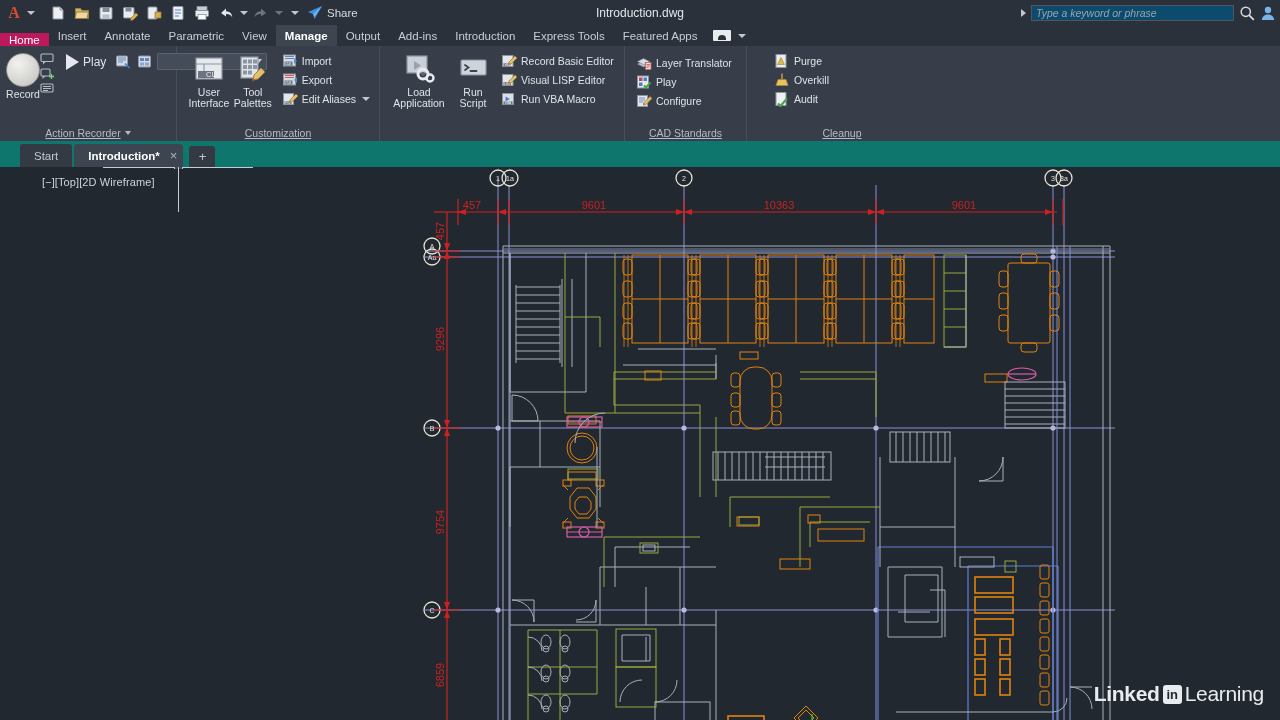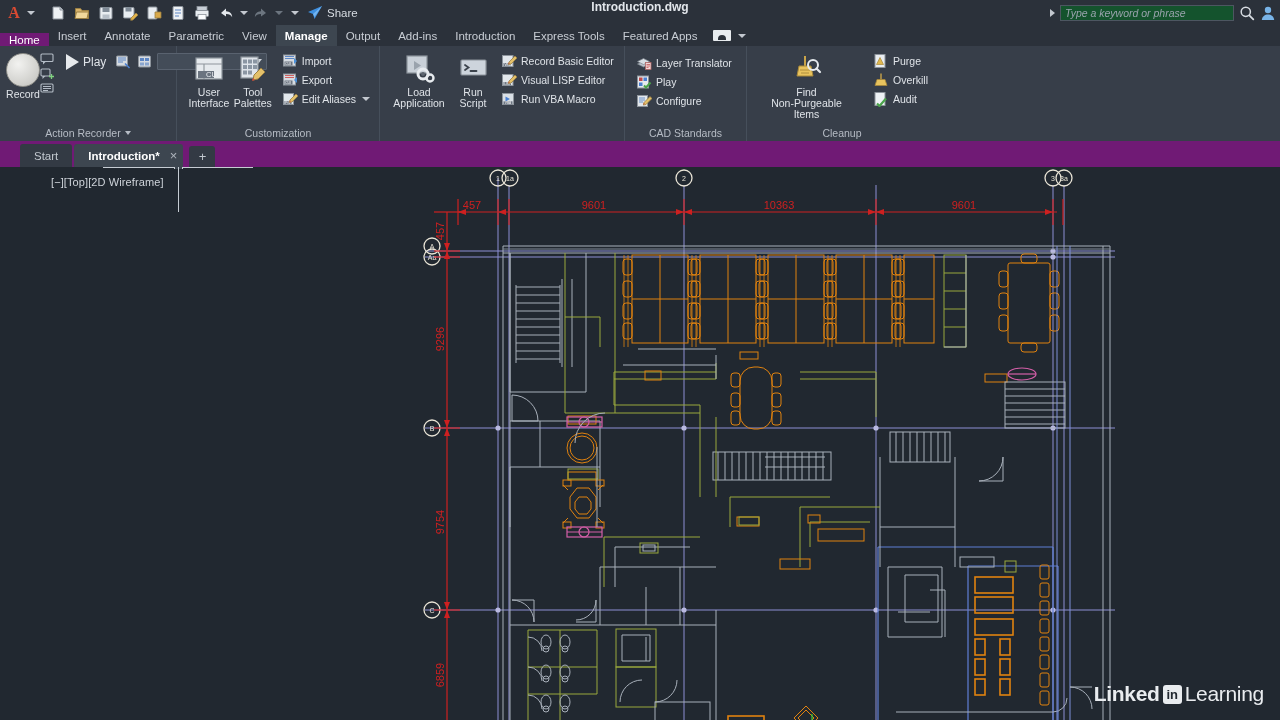--- a/index.html
+++ b/index.html
@@ -29,55 +29,54 @@
   }
   .qat { display:flex; align-items:center; gap:2px; margin-left:12px; }
   .qat-btn {
     width:22px;height:21px;display:flex;align-items:center;justify-content:center;
     border-radius:2px;
   }
   .share-btn{ display:flex;align-items:center;gap:4px;margin-left:6px; }
   .share-btn .lbl{ font-size:11.5px;color:#d7dce2; }
   .title-center {
     position:absolute;left:0;right:0;top:0;height:25px;
-    display:flex;justify-content:center;
+    display:flex;align-items:center;justify-content:center;
     pointer-events:none;
-    font-weight:bold;
   }
   .doc-title{ font-size:12px;color:#e2e6eb; }
   .title-right{
     position:absolute; right:4px; top:0; height:25px;
     display:flex;align-items:center;gap:5px;
   }
   .tri-right{
     width:0;height:0;border-top:4px solid transparent;border-bottom:4px solid transparent;
     border-left:5px solid #c3c8cf;
   }
   .search-box{
-    width:174px;height:16px;background:#14532d;border:1px solid #4d5661;
+    width:203px;height:16px;background:#0c4a6e;border:1px solid #4d5661;
     display:flex;align-items:center;padding:0 4px;
   }
   .search-box input{
     width:100%;background:transparent;border:none;outline:none;
     color:#9aa3ad;font-size:10.5px;font-style:italic;
     font-family:"Liberation Sans", sans-serif;
   }
   .search-box input::placeholder{color:#9aa3ad;font-style:italic;}
 
   
   .ribbon-tabs{
     position:absolute;left:0;top:25px;width:1280px;height:21px;
     background:#2b313a;display:flex;align-items:stretch;
   }
   .rtab{
     padding:0 9px;display:flex;align-items:center;font-size:11.5px;color:#c8cdd4;
     cursor:default;
   }
   .rtab.active{ background:#3d4650;color:#ffffff;font-weight:bold; }
-  .rtab.home-active{ background:#701a75;color:#ffffff;margin-top:8px; }
+  .rtab.home-active{ background:#be185d;color:#ffffff;margin-top:8px; }
   .wsbox{
     margin-left:6px;display:flex;align-items:center;gap:3px;
   }
   .ws-icon{ width:18px;height:11px;background:#e8ecef;border-radius:1px;position:relative; }
   .ws-icon:after{
     content:"";position:absolute;left:5px;bottom:1px;width:8px;height:5px;
     background:#2b313a;border-radius:4px 4px 0 0;
   }
 
   
@@ -85,21 +84,21 @@
     position:absolute;left:0;top:46px;width:1280px;height:95px;
     background:#373e49; display:flex;
   }
   .panel{
     position:relative;height:95px;display:flex;flex-direction:column;
     border-right:1px solid #464f5b;
   }
   .panel-body{ flex:1; display:flex; align-items:flex-start; padding:5px 6px 0 6px; }
   .panel-label{
     height:17px;display:flex;align-items:center;justify-content:center;gap:4px;
-    font-size:10.5px;color:#b6bcc5;
+    font-size:10.5px;color:#b6bcc5;text-decoration:underline;
   }
   .panel-label .pcaret{
     width:0;height:0;border-left:3.5px solid transparent;border-right:3.5px solid transparent;
     border-top:4px solid #b6bcc5;
   }
   .bigbtn{
     width:58px;display:flex;flex-direction:column;align-items:center;gap:2px;
     padding:2px 0;border-radius:2px;
   }
   .bigbtn .blbl{ font-size:10.5px;color:#dfe3e8;text-align:center;line-height:11px; }
@@ -130,21 +129,21 @@
     border-radius:1px;
   }
   .combo .ccaret{
     width:0;height:0;border-left:4px solid transparent;border-right:4px solid transparent;
     border-top:5px solid #d2d7dd;
   }
 
   
   .filetabs{
     position:absolute;left:0;top:141px;width:1280px;height:26px;
-    background:#701a75;display:flex;align-items:flex-end;
+    background:#0f766e;display:flex;align-items:flex-end;
   }
   .ftab{
     height:23px;display:flex;align-items:center;padding:0 14px;
     font-size:11.5px;color:#c2c8cf;
     border-top-left-radius:3px;border-top-right-radius:3px;
   }
   .ftab.start{ background:#333a44;margin-left:20px; }
   .ftab.current{ background:#3d4650;color:#ffffff;font-weight:bold;margin-left:2px;padding-right:6px; }
   .ftab-x{ font-size:13px;color:#aeb5bd;margin-left:10px;font-weight:normal; }
   .ftab-plus{
@@ -152,21 +151,21 @@
     background:#333a44;color:#c2c8cf;font-size:13px;margin-left:6px;
     border-top-left-radius:3px;border-top-right-radius:3px;
   }
 
   
   .canvas{
     position:absolute;left:0;top:167px;width:1280px;height:553px;
     background:#212830;overflow:hidden;
   }
   .vplabel{
-    position:absolute;left:17px;top:9px;font-size:11px;color:#cfd4da;
+    position:absolute;left:8px;top:9px;font-size:11px;color:#cfd4da;
     letter-spacing:0.1px;
     padding-left:34px;
   }
   .tab-connector{
     position:absolute;left:178px;top:0px;width:1px;height:45px;background:#c6ccd3;
   }
   .tab-connector-top{
     position:absolute;left:103px;top:-1px;width:150px;height:2px;background:#c6ccd3;
   }
   .tab-nub{
@@ -527,30 +526,20 @@
           </div>
         </div>
       </div>
       <div class="panel-label">
         <span>CAD Standards</span>
       </div>
     </div>
 
     <div class="panel" style="width:190px;border-right:none">
       <div class="panel-body" style="padding-left:10px">
-        <div class="bigbtn" style="width:108px">
-          <svg class="ic32" viewBox="0 0 32 32">
-              <path d="M14 3h2v10h-2z" fill="#c9a44a"></path>
-              <path d="M9 13h12l2 10H7z" fill="#e8c35e" stroke="#a8883a" stroke-width="1"></path>
-              <path d="M10 17h10M11 20h8" stroke="#a8883a" stroke-width=".9"></path>
-              <circle cx="23" cy="12" r="5" fill="none" stroke="#e6eaee" stroke-width="2"></circle>
-              <path d="M26.5 15.5L30 19" stroke="#e6eaee" stroke-width="2.2" stroke-linecap="round"></path>
-            </svg>
-          <span class="blbl">Find<br>Non-Purgeable Items</span>
-        </div>
         <div class="col-small" style="margin-left:14px;padding-top:1px">
           <div class="smallrow">
             <svg class="ic16" viewBox="0 0 16 16">
                 <rect x="2" y="1.5" width="10" height="13" fill="#e9edf1" stroke="#8d949c"></rect>
                 <path d="M7 4.5l3.5 7h-7z" fill="#e0b84e" stroke="#a8883a" stroke-width=".7"></path>
               </svg>
             <span class="slbl">Purge</span>
           </div>
           <div class="smallrow">
             <svg class="ic16" viewBox="0 0 16 16">

